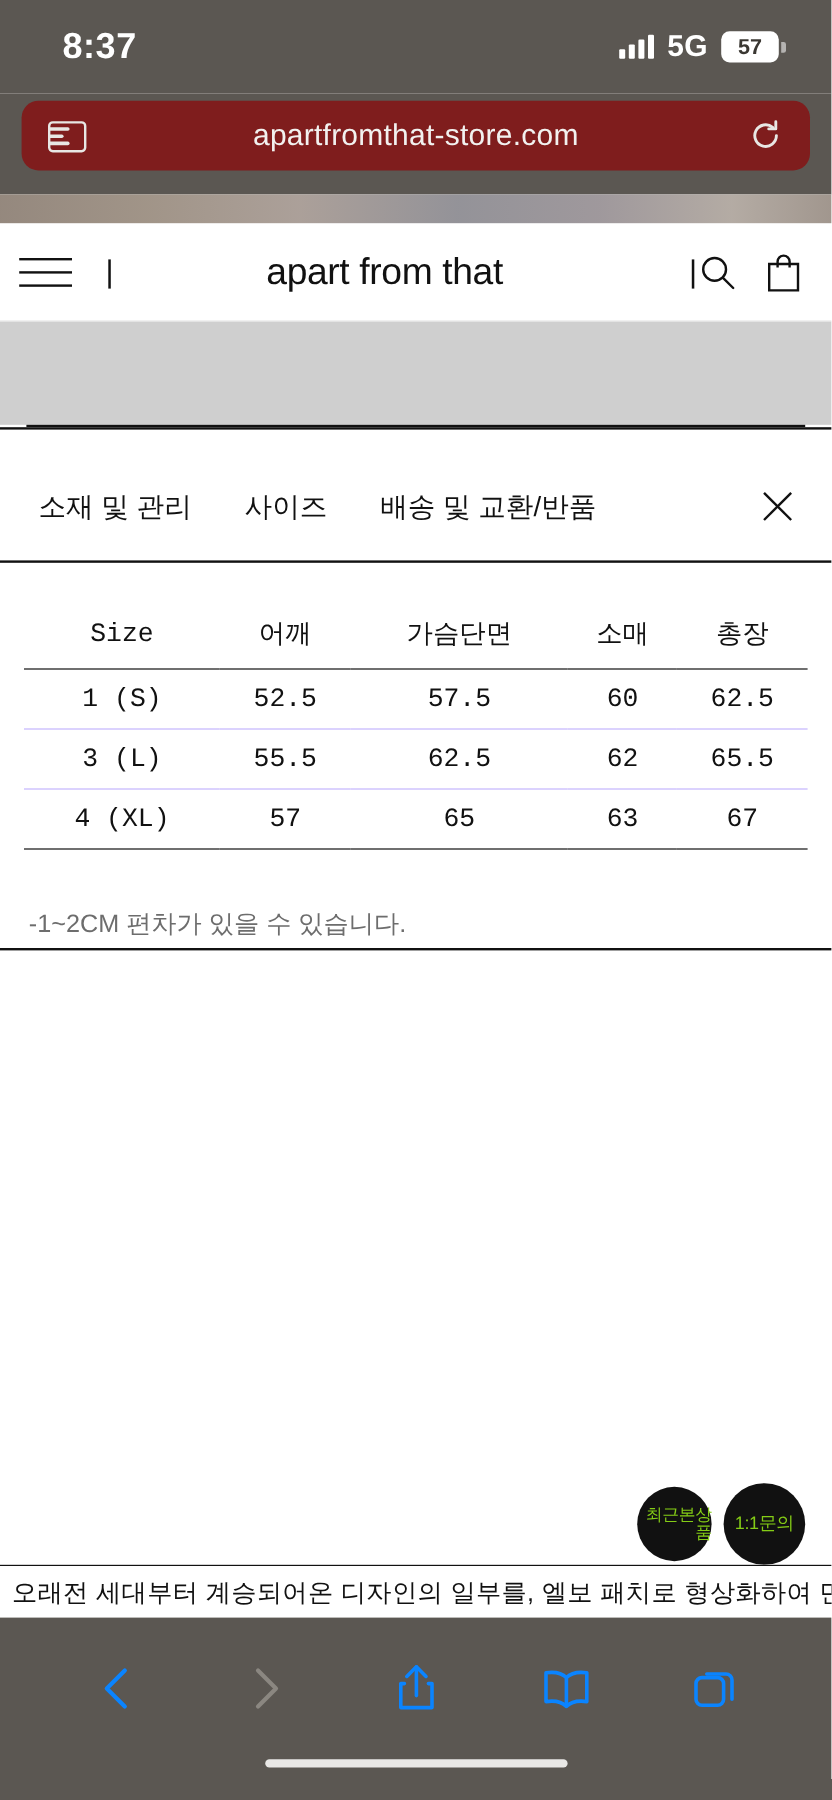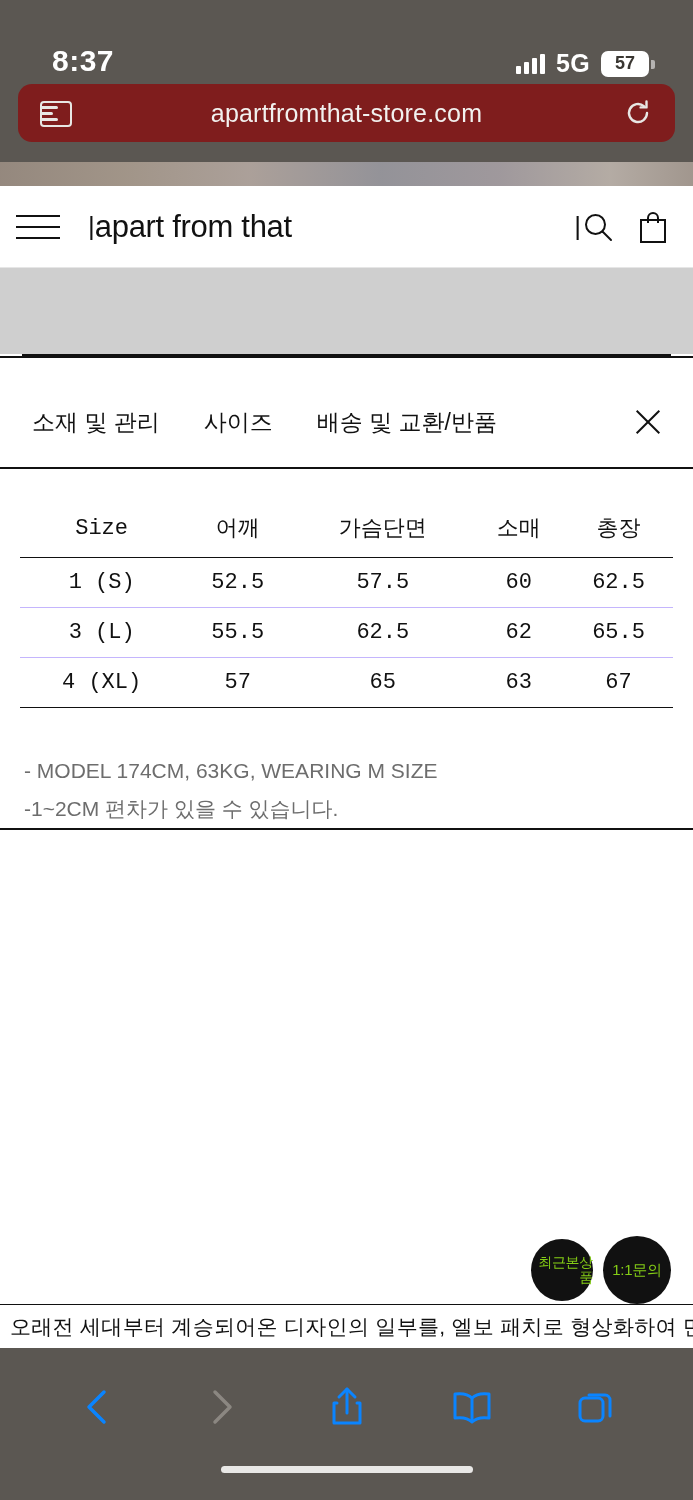--- a/index.html
+++ b/index.html
@@ -11,21 +11,21 @@
   }
   .phone { position: relative; width: 693px; height: 1500px; background:#fff; }
 
   
   .status-bar {
     position: relative;
     height: 78px;
     background: #5b5752;
     color: #ffffff;
     display: flex;
-    align-items: flex-end;
+    align-items: center;
     justify-content: space-between;
     padding: 0 44px 0 52px;
   }
   .status-time {
     font-size: 30px;
     font-weight: 600;
     letter-spacing: 0.5px;
   }
   .status-right { display: flex; align-items: center; gap: 11px; }
   .signal-bars { display: flex; align-items: flex-end; gap: 3px; height: 20px; }
@@ -105,20 +105,21 @@
   .hamburger { width: 44px; height: 28px; position: relative; margin-left: 4px; }
   .hamburger span {
     position:absolute; left: 0; width: 44px; height: 2.5px; background: #111;
   }
   .hamburger span:nth-child(1){ top: 2px; }
   .hamburger span:nth-child(2){ top: 13px; }
   .hamburger span:nth-child(3){ top: 24px; }
   .hdr-divider { color: #111; font-size: 26px; margin: 0 0 0 28px; font-weight: 300; }
   .brand {
     flex: 1;
+    text-align: center;
     font-size: 31px;
     letter-spacing: -0.3px;
     color: #111;
   }
   .hdr-icons { display: flex; align-items: center; gap: 22px; }
   .icon-btn { width: 34px; height: 34px; display:block; }
 
   
   .photo-strip { height: 86px; background: #cfcfcf; }
   .strip-rule { height: 2px; background: #111; margin: 0 22px; }
@@ -348,21 +349,20 @@
             <td>57</td>
             <td>65</td>
             <td>63</td>
             <td>67</td>
           </tr>
         </tbody>
       </table>
     </div>
 
     <div class="notes">
-      <div class="note-line">- MODEL 174CM, 63KG, WEARING M SIZE</div>
       <div class="note-line">-1~2CM 편차가 있을 수 있습니다.</div>
     </div>
   </div>
 
   <div class="float-btns">
     <div class="float-btn">최근본상품</div>
     <div class="float-btn large">1:1문의</div>
   </div>
 
   <div class="marquee">

